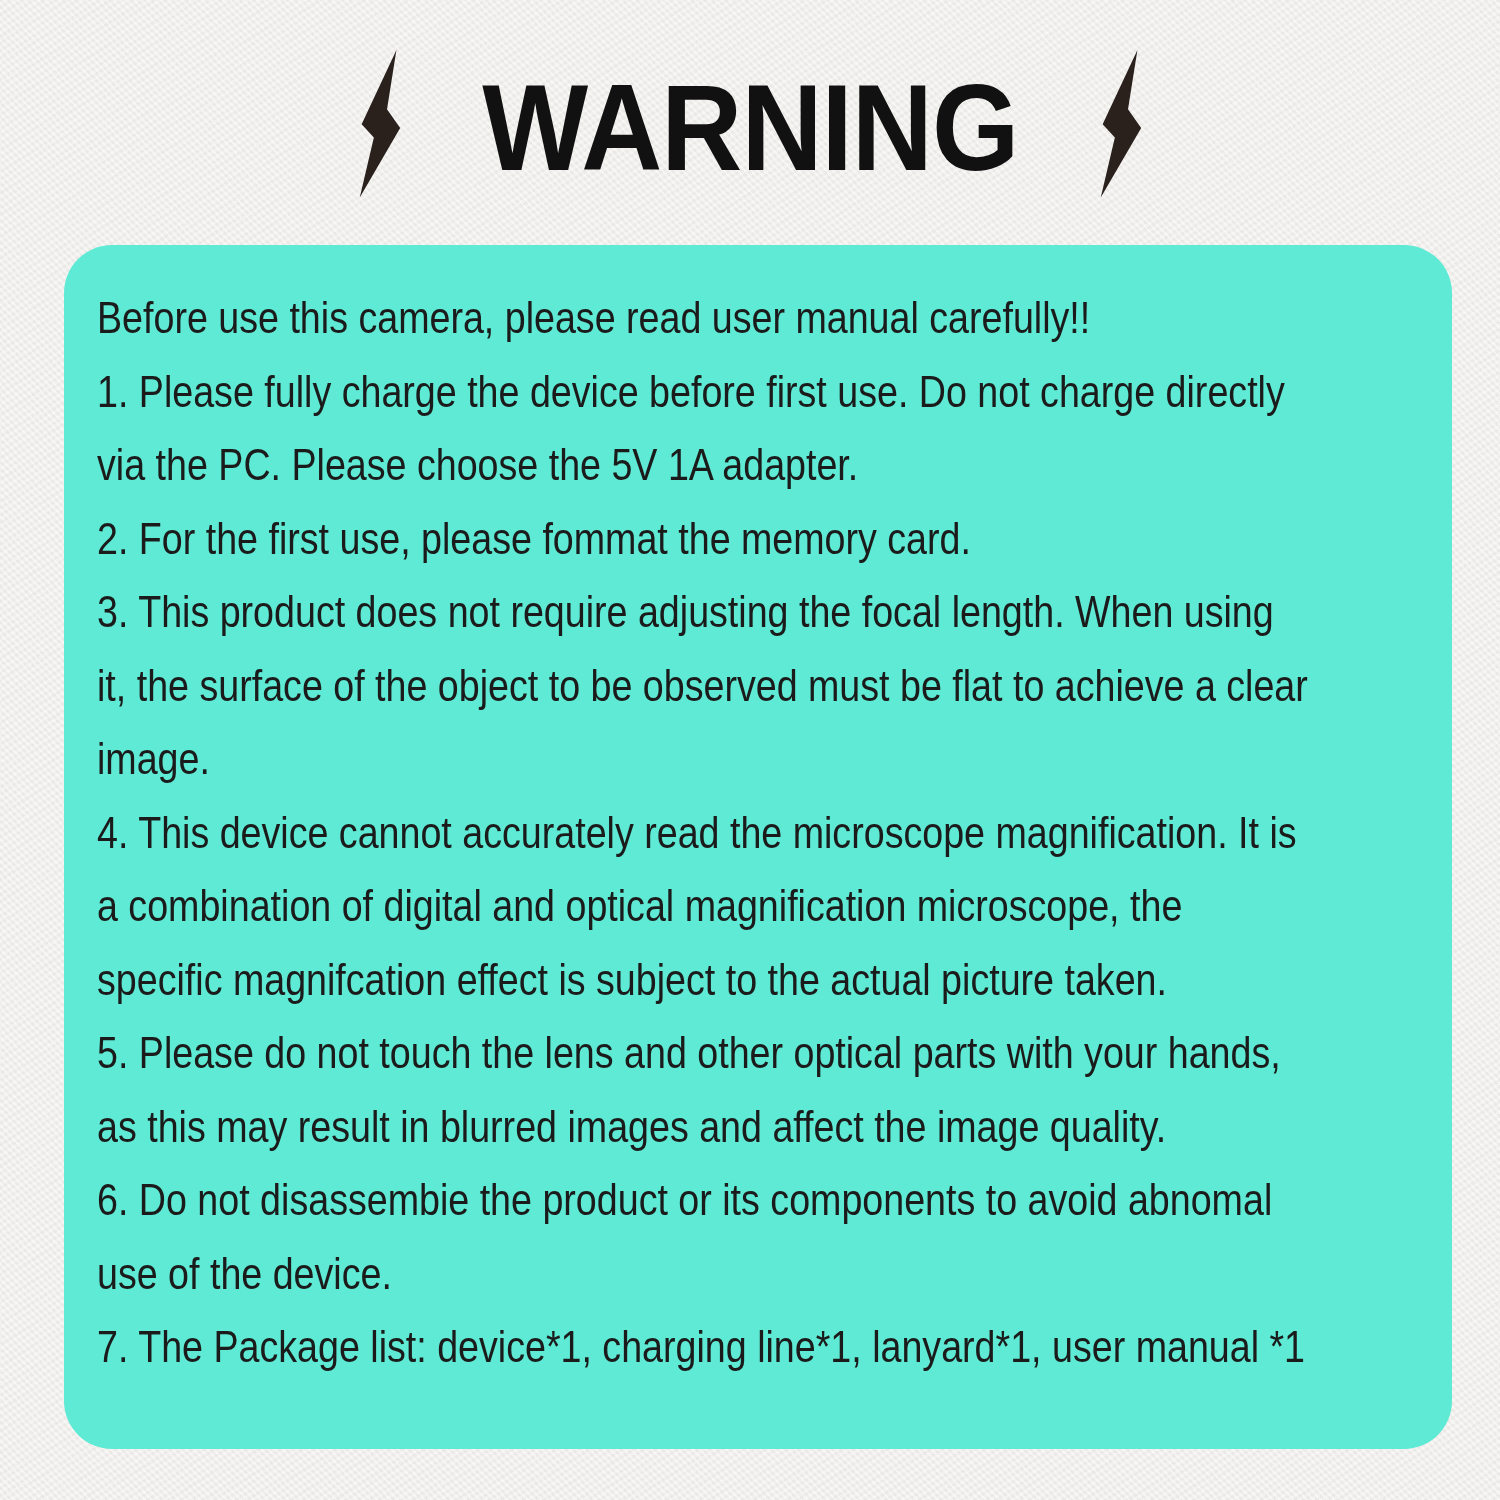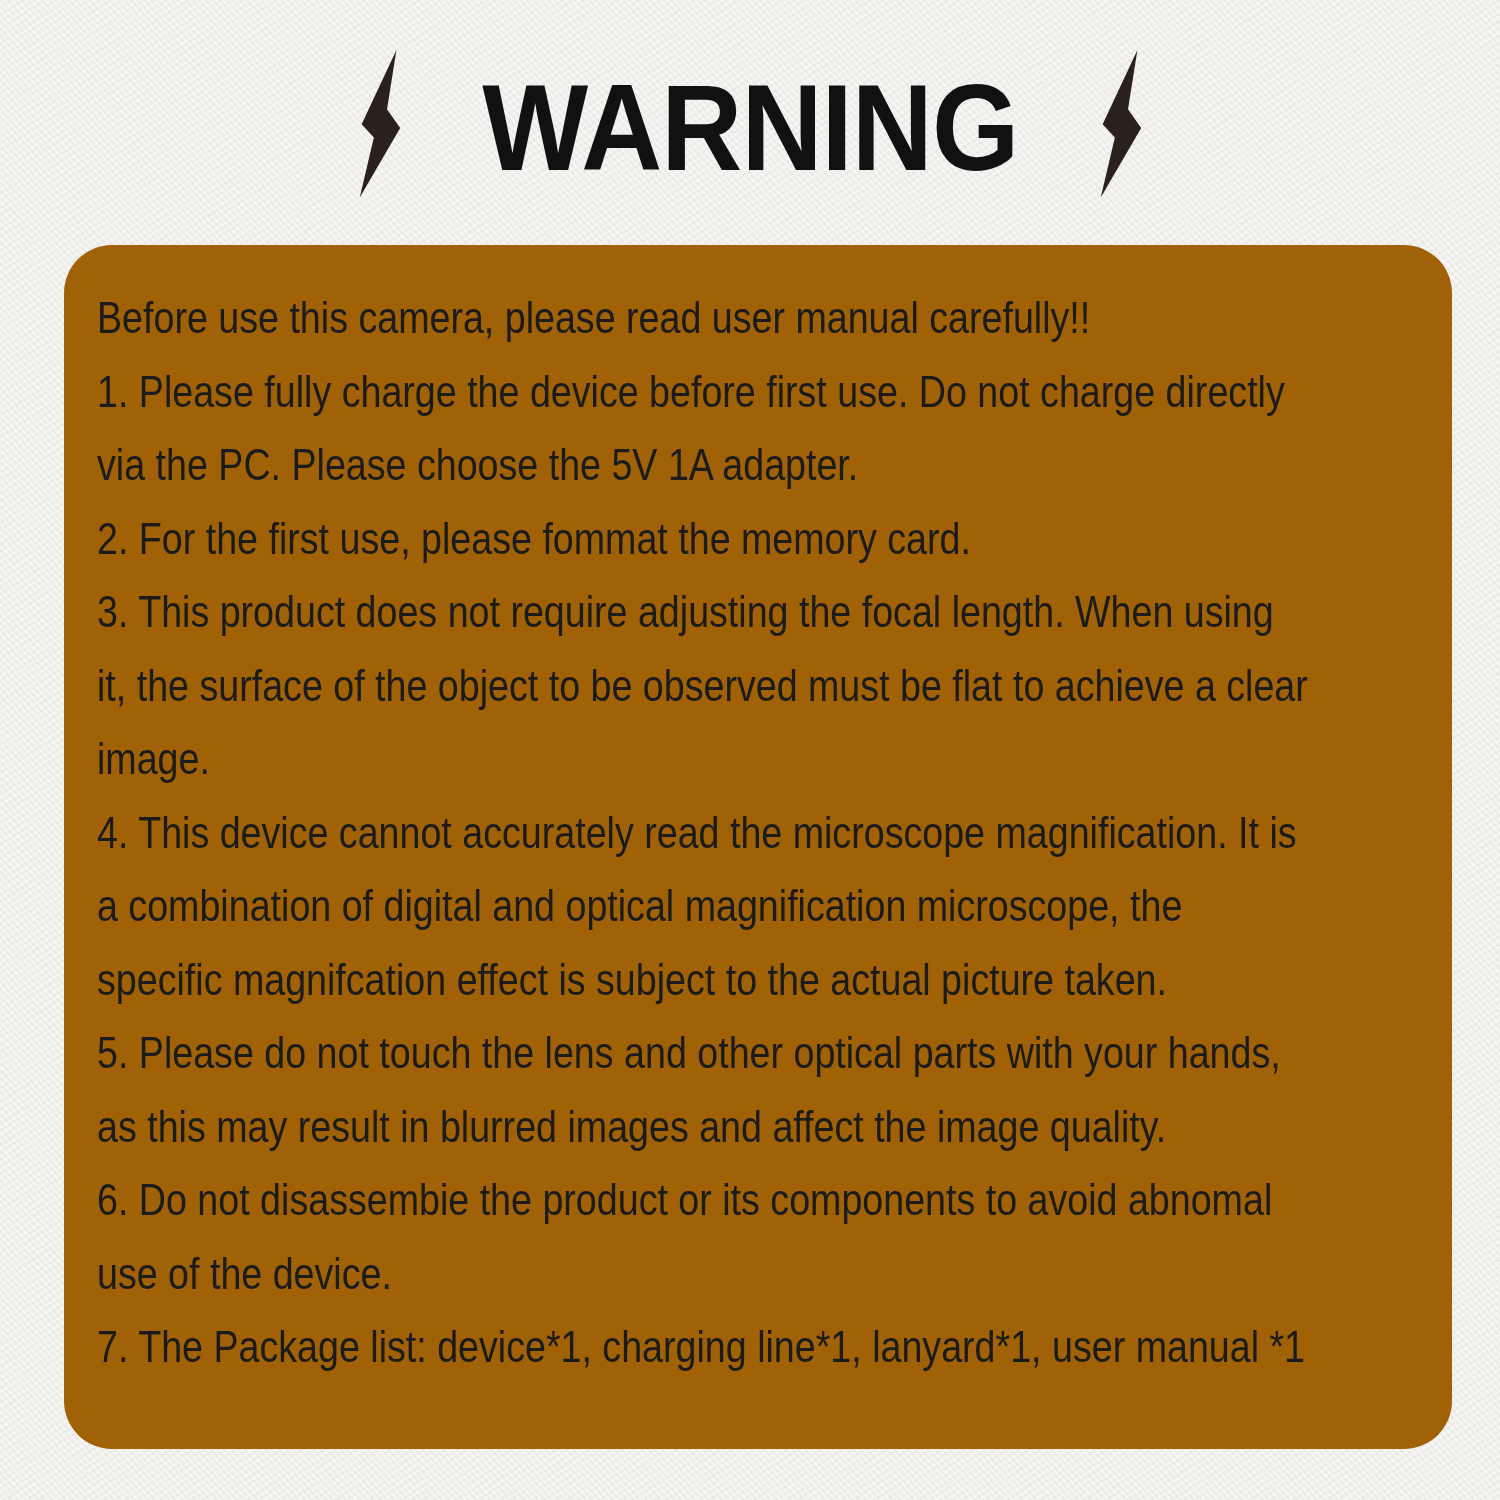--- a/index.html
+++ b/index.html
@@ -50,21 +50,21 @@
     transform: scaleX(0.92);
     white-space: nowrap;
     line-height: 1;
   }
   .warning-card {
     position: absolute;
     left: 64px;
     top: 245px;
     width: 1388px;
     height: 1204px;
-    background: #a16207;
+    background: #5eead4;
     border-radius: 48px;
     box-sizing: border-box;
     padding: 36px 18px 0 33px;
     overflow: hidden;
   }
   .text-block {
     transform: scaleX(0.855);
     transform-origin: top left;
     width: 117%;
   }

